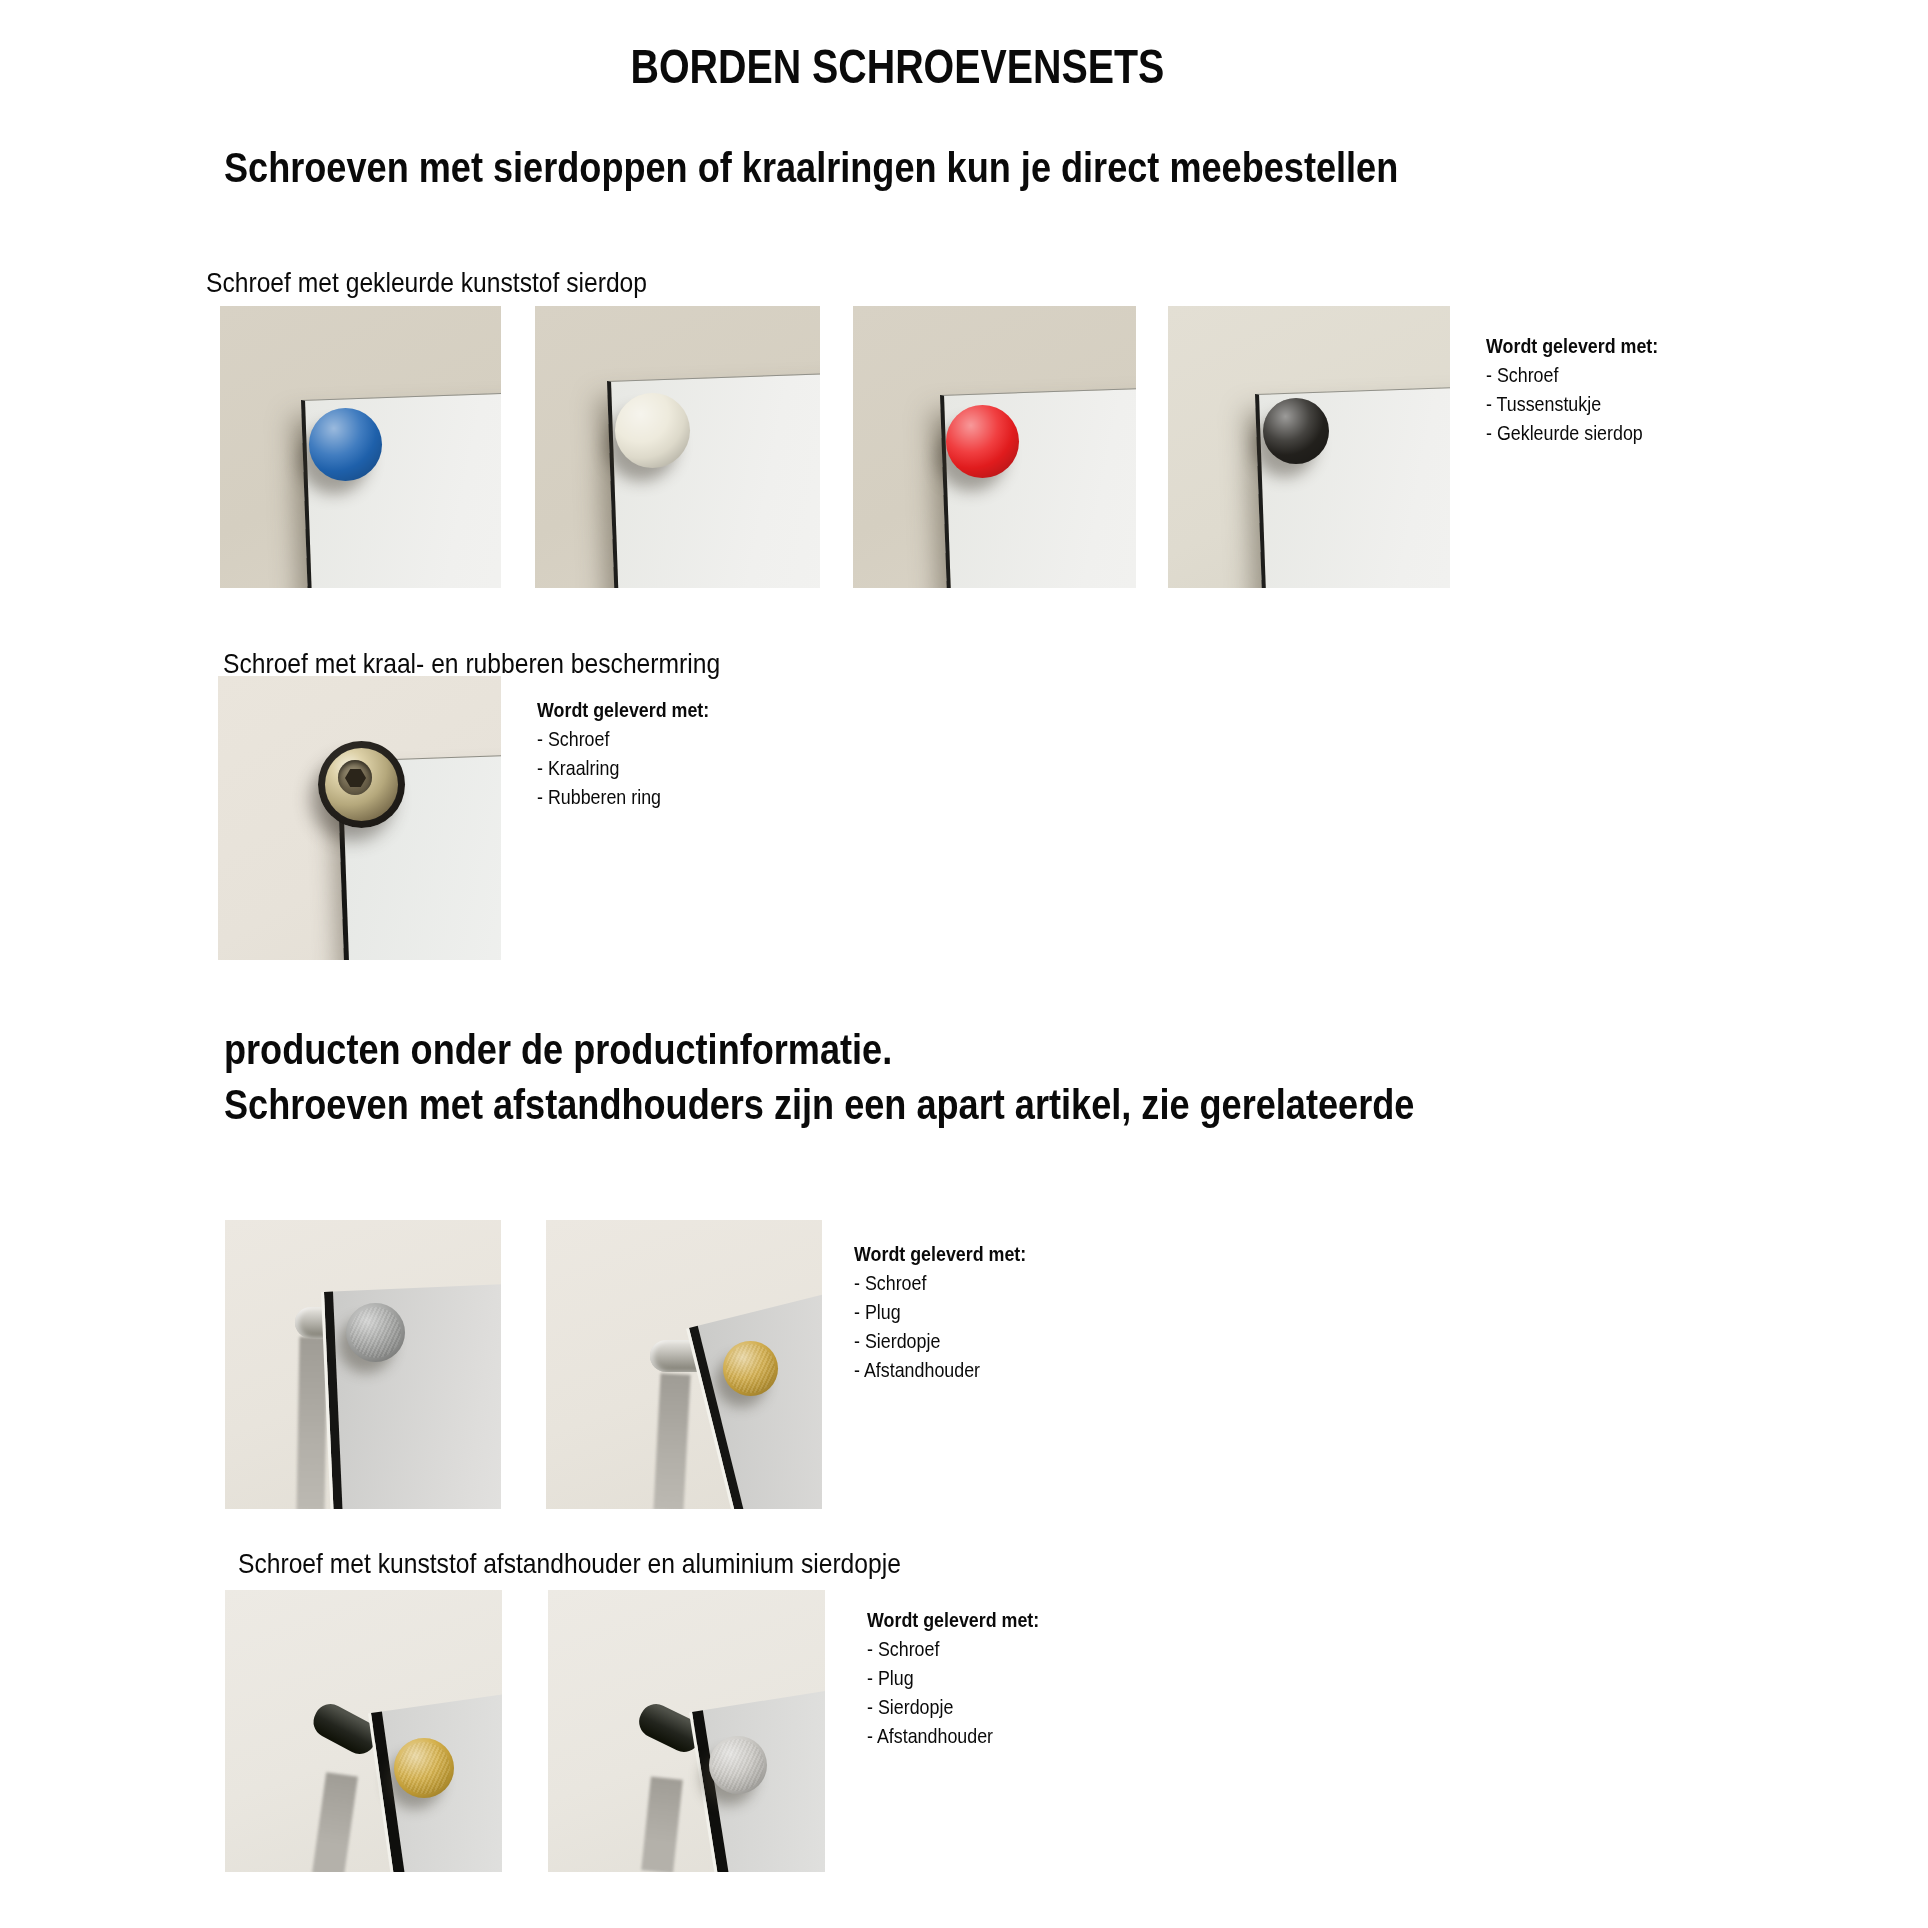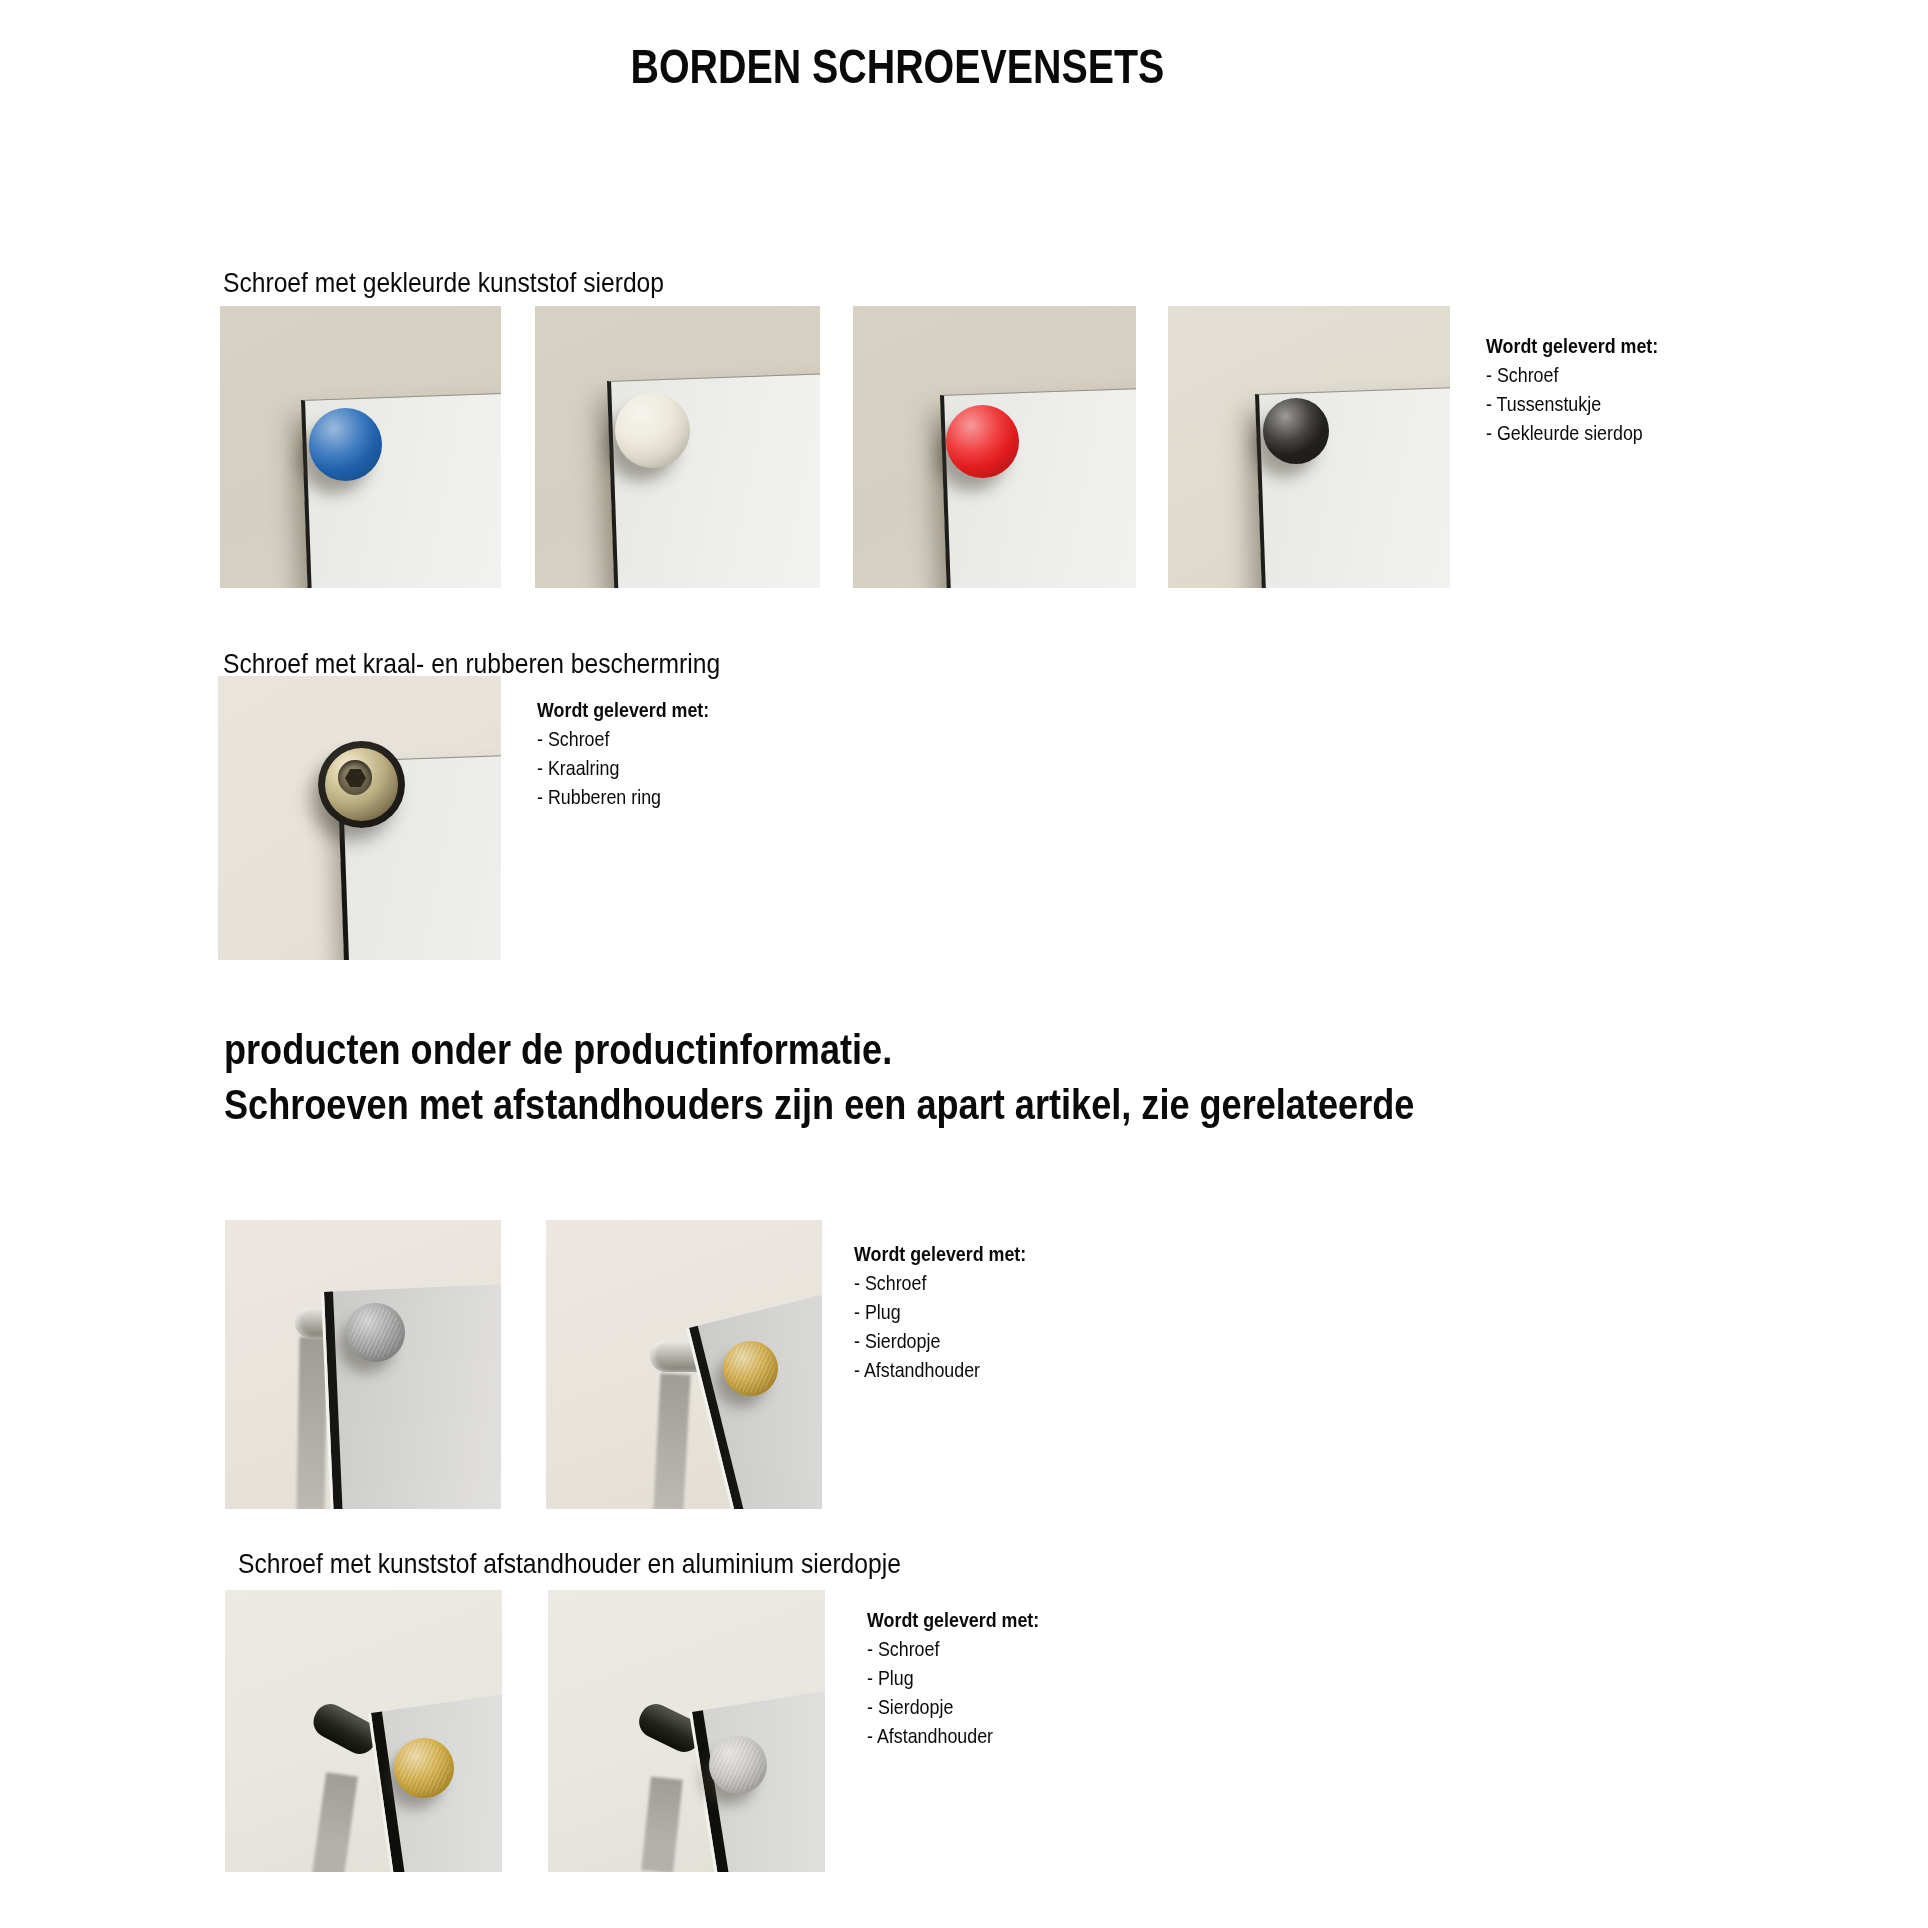--- a/index.html
+++ b/index.html
@@ -107,23 +107,24 @@
 </head>
 <body>
 
 <div class="page">
 
   <div class="title-wrap">
     <span class="cond">BORDEN SCHROEVENSETS</span>
   </div>
 
   <div class="para" id="intro" style="left:224px;top:141px;">
-  </div>
-
-  <div class="section-label" style="left:223px;top:267px;text-decoration:underline;">
+    <div class="line"><span class="cond">Schroeven met sierdoppen of kraalringen kun je direct meebestellen</span></div>
+  </div>
+
+  <div class="section-label" style="left:206px;top:267px;text-decoration:underline;">
     <span class="cond">Schroef met gekleurde kunststof sierdop</span>
   </div>
 
   <div class="photo pA a1" style="left:220px;top:306px;width:281px;height:282px;">
     <div class="panel"></div>
     <div class="cap" style="background: rgb(32, 102, 181);">
         <div class="gloss"></div>
       </div>
   </div>
   <div class="photo pA a2" style="left:535px;top:306px;width:285px;height:282px;">

